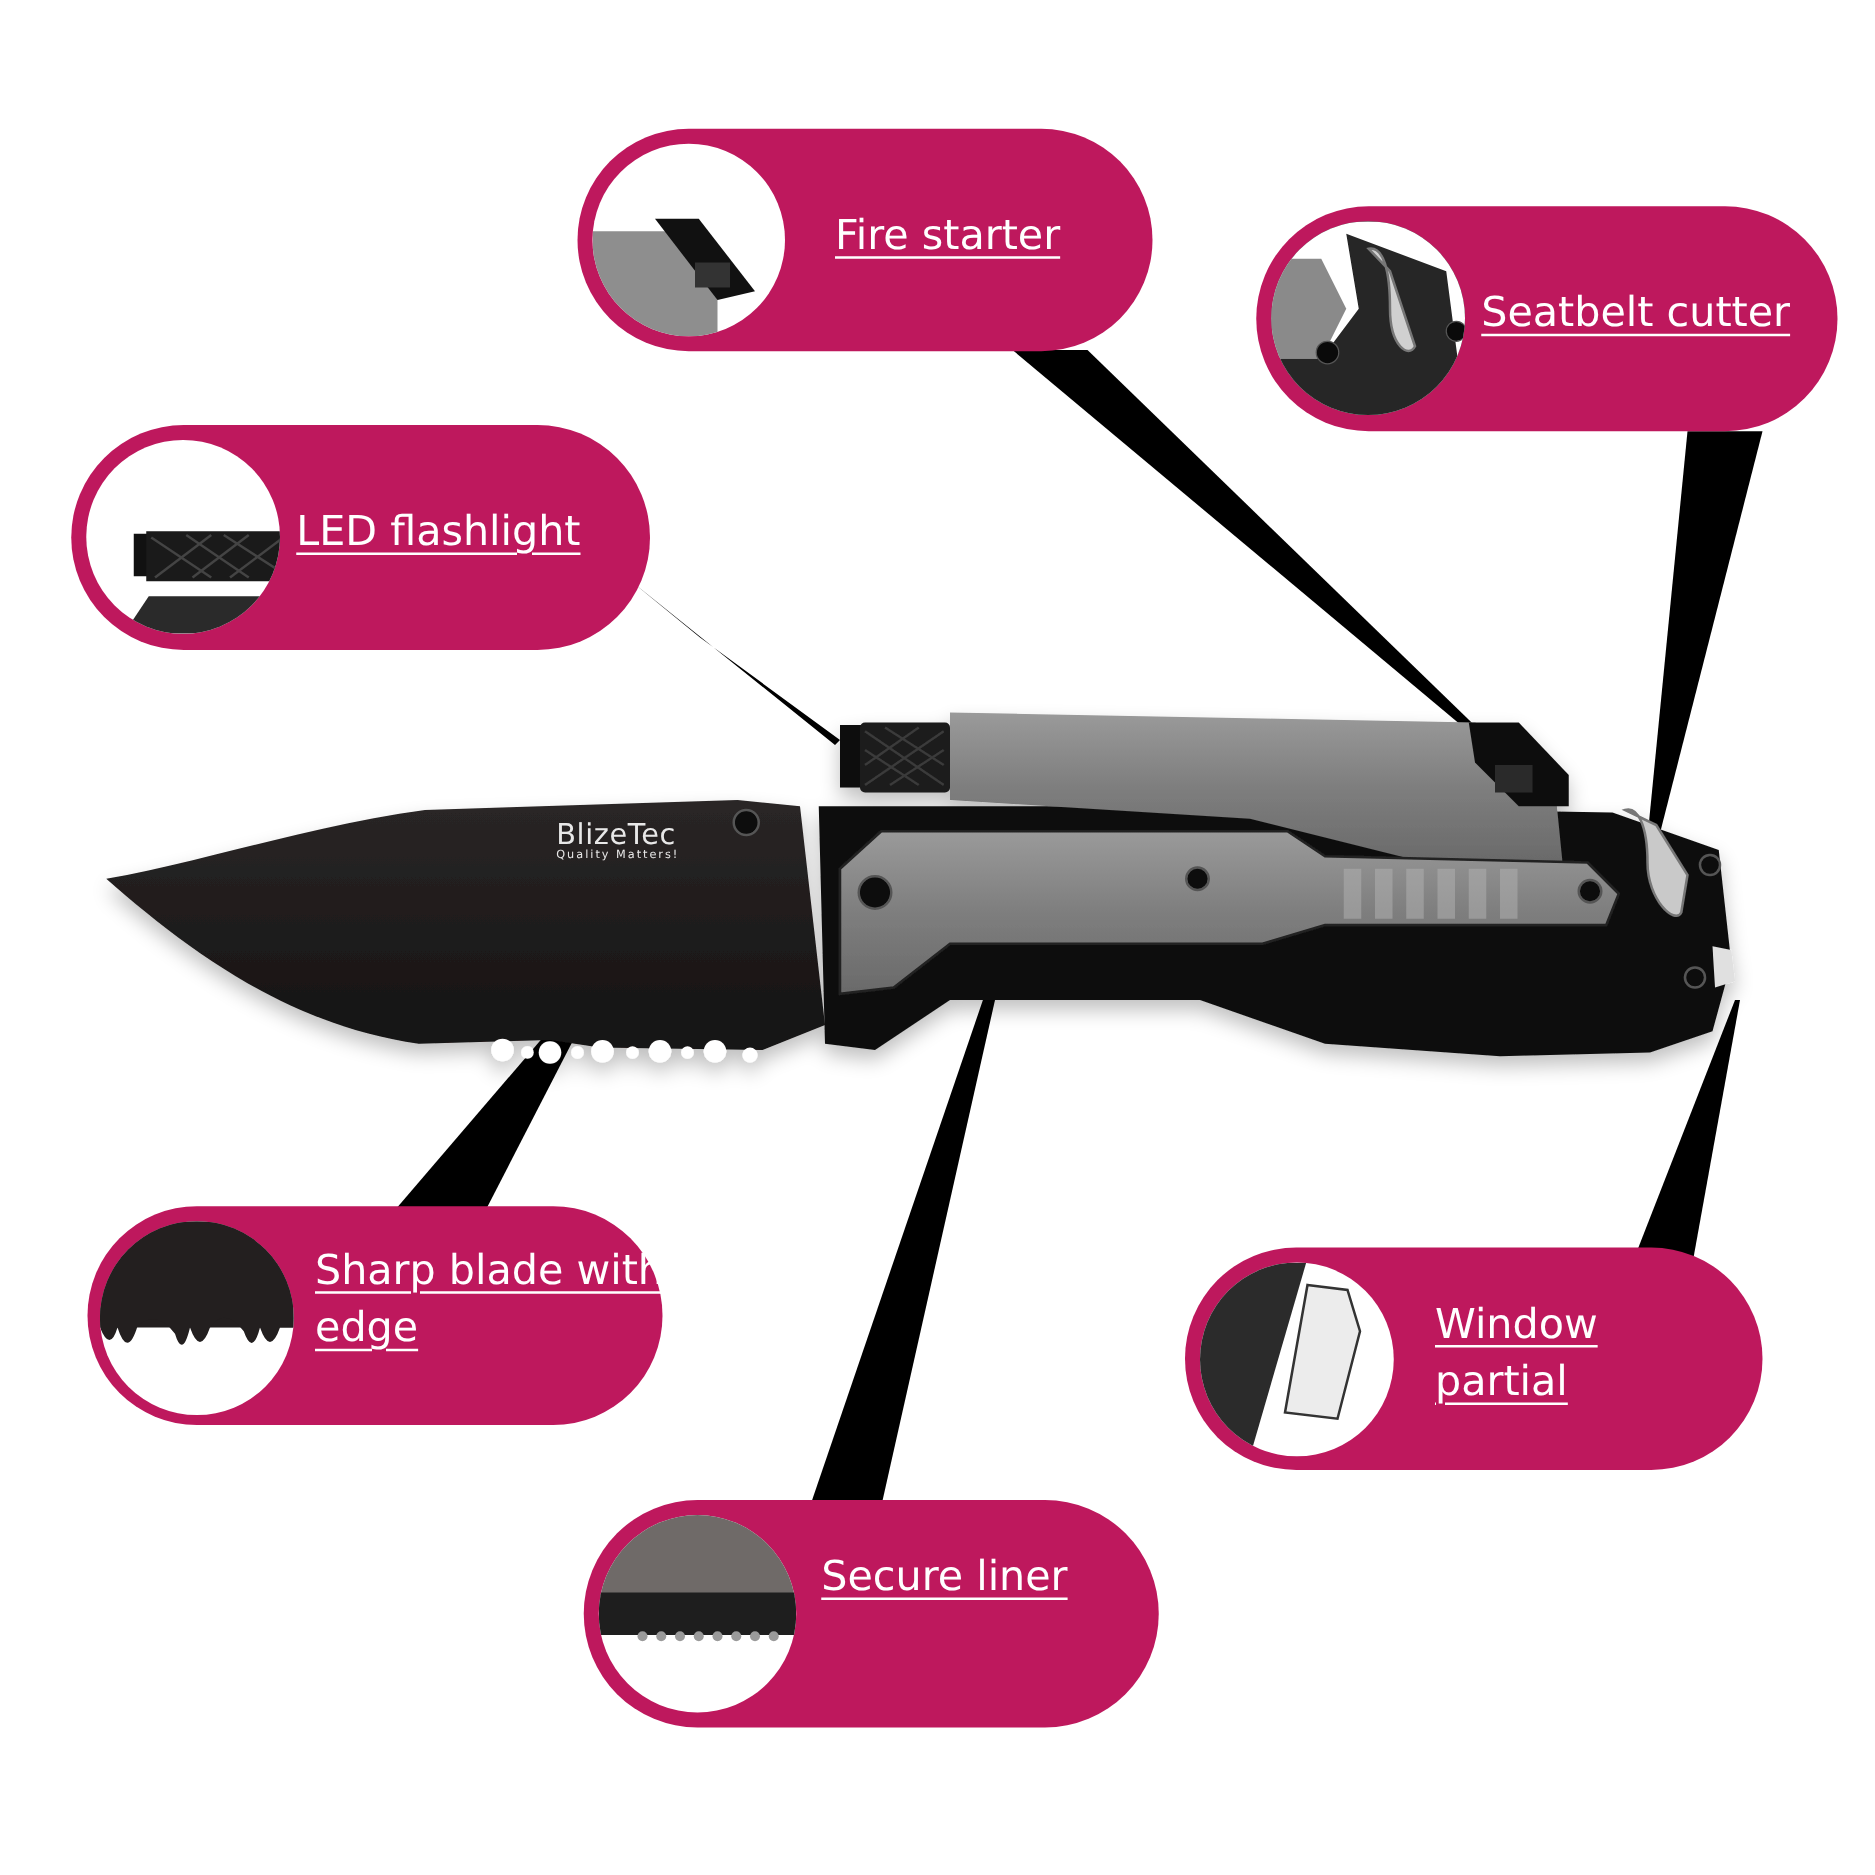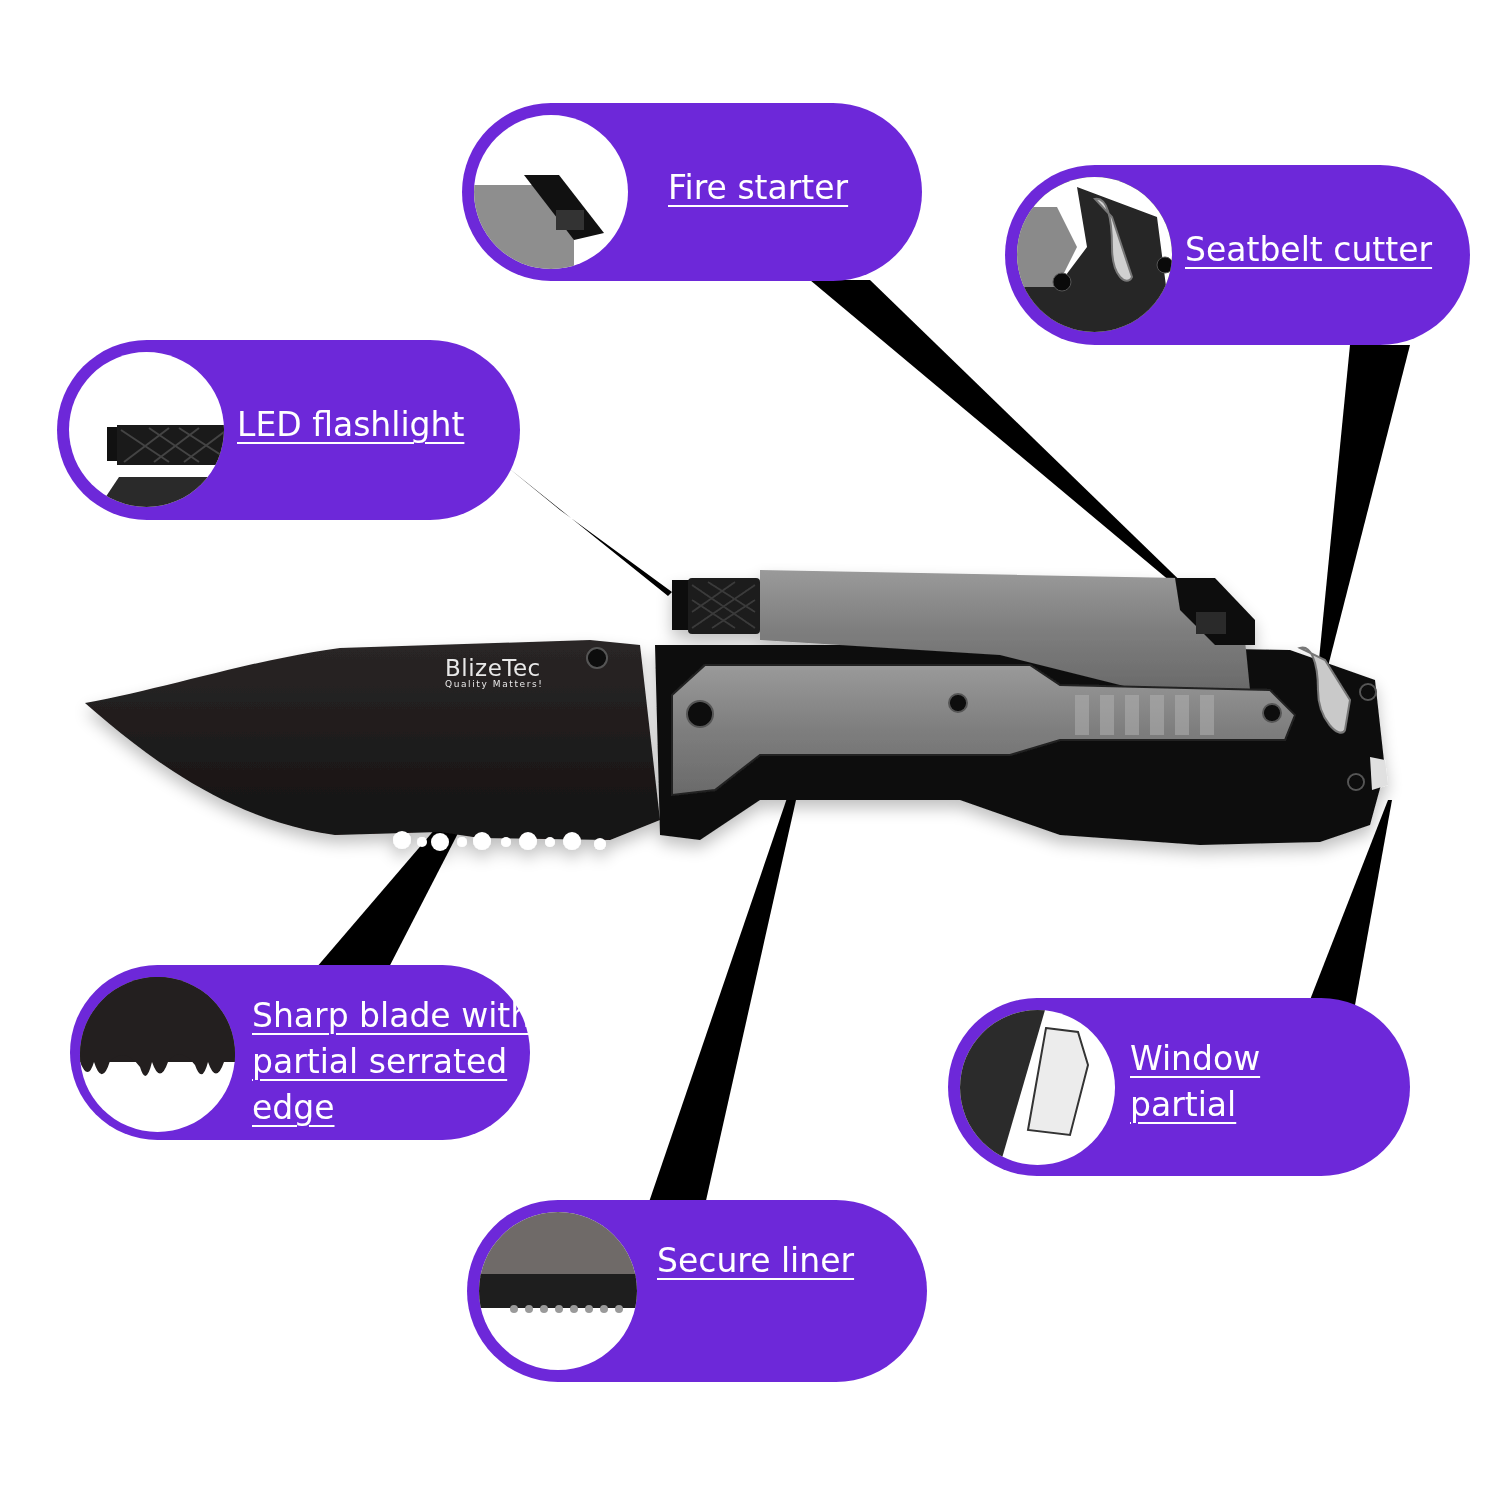--- a/index.html
+++ b/index.html
@@ -1,19 +1,19 @@
 <!DOCTYPE html>
 <html><head>
 <meta charset="utf-8">
 <style>
   html,body{margin:0;padding:0;background:#ffffff;}
   body{width:1500px;height:1500px;position:relative;overflow:hidden;font-family:"DejaVu Sans","Liberation Sans",sans-serif;}
   .stage{position:absolute;left:0;top:0;width:1500px;height:1500px;}
   svg.layer{position:absolute;left:0;top:0;}
-  .callout{position:absolute;background:#6d28d9;border-radius:100px;}
+  .callout{position:absolute;background:#be185d;border-radius:100px;}
   .bubble{position:absolute;border-radius:50%;background:#fff;overflow:hidden;}
   .label{position:absolute;color:#fff;font-family:"DejaVu Sans","Liberation Sans",sans-serif;font-size:33px;line-height:46px;}
   .label span{text-decoration:underline;text-decoration-thickness:2px;text-underline-offset:6px;display:block;white-space:nowrap;}
   .brand{position:absolute;color:#e8e8e8;}
 </style>
 </head>
 <body>
 
 <div class="stage">
 
@@ -168,33 +168,32 @@
 
   <div class="callout" style="left:70px;top:965px;width:460px;height:175px;">
     <div class="bubble" style="left:10px;top:12px;width:155px;height:155px;">
       <svg width="155" height="155">
         <rect x="0" y="0" width="155" height="85" fill="#231f1f"></rect>
         <path d="M0,85 Q8,105 14,85 Q22,110 30,84 Q45,70 60,90 Q66,110 72,85 Q80,108 88,85 Q100,68 115,88 Q122,108 128,85 Q136,108 144,85 L155,85 L155,0 L0,0 Z" fill="#231f1f"></path>
       </svg>
     </div>
     <div class="label" style="left:182px;top:28px;">
       <span>Sharp blade with</span>
-      <span>partial serrated</span>
       <span>edge</span>
     </div>
   </div>
 
   <div class="callout" style="left:948px;top:998px;width:462px;height:178px;">
     <div class="bubble" style="left:12px;top:12px;width:155px;height:155px;">
       <svg width="155" height="155">
         <path d="M0,0 L85,0 L40,155 L0,155 Z" fill="#2b2b2b"></path>
         <path d="M86,18 L118,22 L128,55 L110,125 L68,120 Z" fill="#ececec" stroke="#333" stroke-width="2"></path>
       </svg>
     </div>
-    <div class="label" style="left:182px;top:38px;">
+    <div class="label" style="left:200px;top:38px;">
       <span>Window</span>
       <span>partial</span>
     </div>
   </div>
 
   <div class="callout" style="left:467px;top:1200px;width:460px;height:182px;">
     <div class="bubble" style="left:12px;top:12px;width:158px;height:158px;">
       <svg width="158" height="158">
         <rect x="0" y="0" width="158" height="65" fill="#6f6a68"></rect>
         <rect x="0" y="62" width="158" height="34" fill="#1e1e1e"></rect>

